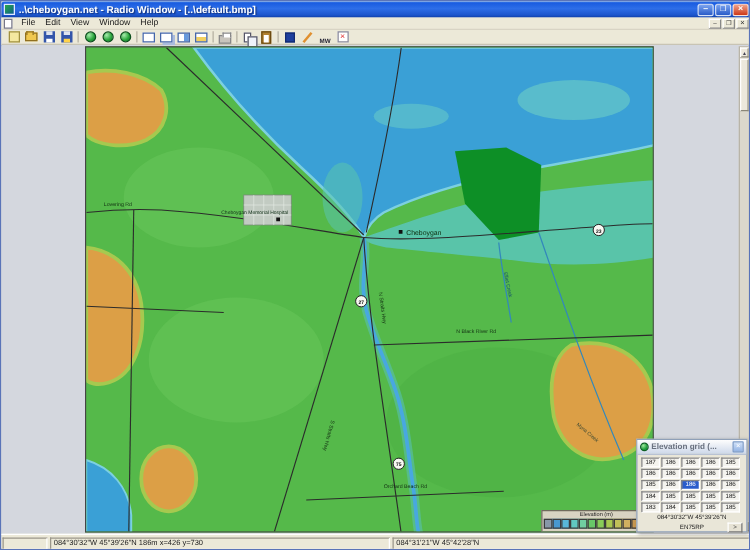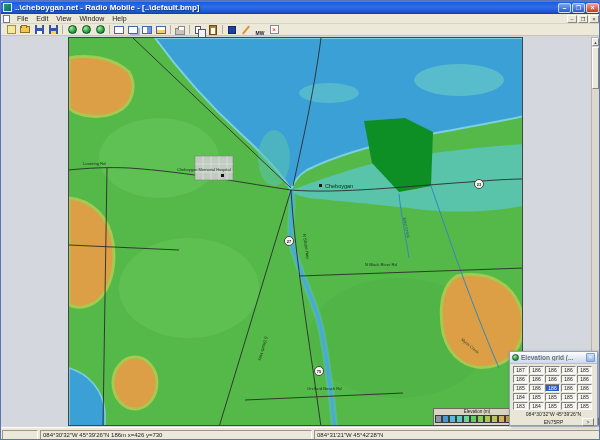--- a/index.html
+++ b/index.html
@@ -109,21 +109,21 @@
   
   text{font-family:"Liberation Sans",sans-serif;}
 </style>
 </head>
 <body>
 
 <div class="window">
 
   <div class="titlebar">
     <div class="app-icon"></div>
-    <div class="ttext">..\cheboygan.net - Radio Mobile - [..\default.bmp]</div>
+    <div class="ttext">..\cheboygan.net - Radio Window - [..\default.bmp]</div>
     <div class="cap-btns">
       <div class="cap-btn cap-min"></div>
       <div class="cap-btn cap-res"></div>
       <div class="cap-btn cap-close"></div>
     </div>
   </div>
 
   <div class="menubar">
     <div class="child-icon"></div>
     <span class="menu-item">File</span>

